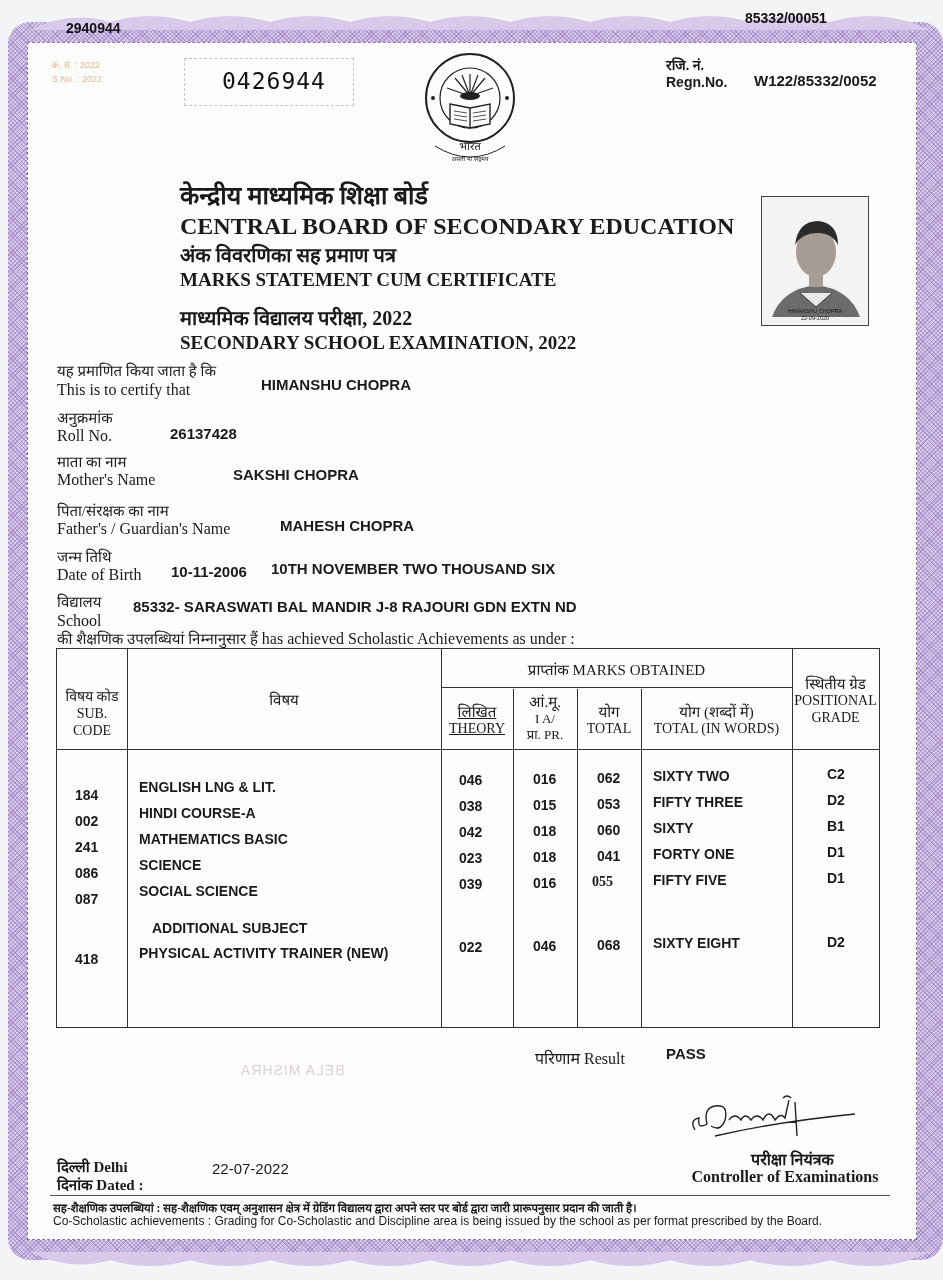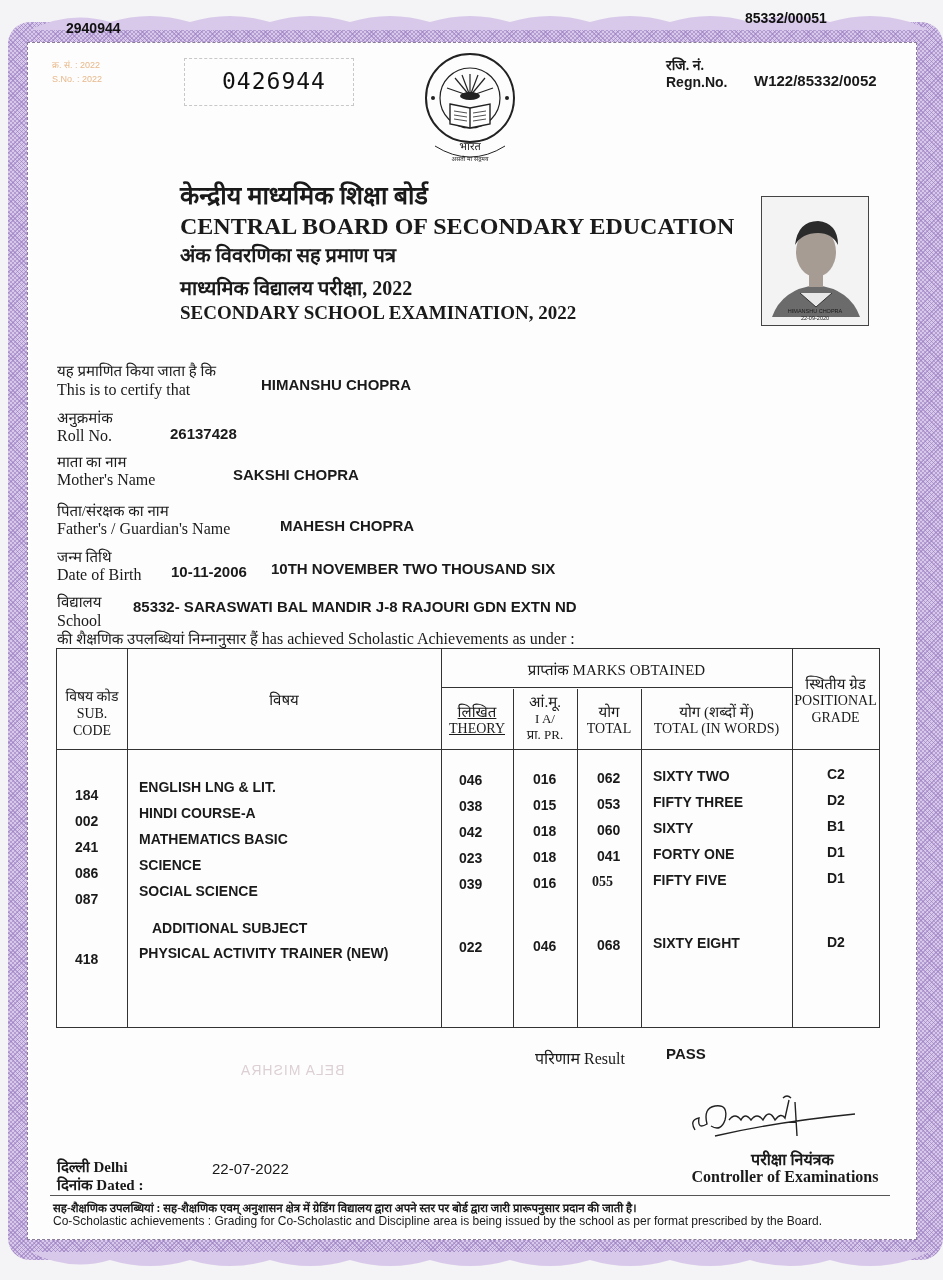--- a/index.html
+++ b/index.html
@@ -41,21 +41,21 @@
   .regn-val { left: 754px; top: 72px; font-size: 15px; font-weight: bold; font-family: "Liberation Sans", sans-serif; }
 
   .logo { left: 415px; top: 46px; width: 110px; height: 118px; }
 
   .title-block { left: 180px; top: 180px; width: 590px; text-align: left; }
   .title-block div { line-height: 1.25; }
   .t-hi1 { font-size: 25px; font-weight: bold; }
   .t-en1 { font-size: 24px; font-weight: bold; }
   .t-hi2 { font-size: 20px; font-weight: bold; margin-top: 2px; }
   .t-en2 { font-size: 19px; font-weight: bold; }
-  .t-hi3 { font-size: 20px; font-weight: bold; margin-top: 8px; }
+  .t-hi3 { font-size: 20px; font-weight: bold; margin-top: 14px; }
   .t-en3 { font-size: 19px; font-weight: bold; }
 
   .photo { left: 761px; top: 196px; width: 108px; height: 130px; border: 1px solid #444; background: #fff; overflow: hidden; }
   .photo-caption { position: absolute; left: 0; right: 0; bottom: 3px; text-align: center; font-size: 5.5px; font-family: "Liberation Sans", sans-serif; line-height: 7px; }
 
   .lbl-hi { font-size: 15px; }
   .lbl-en { font-size: 16px; }
   .val { font-family: "Liberation Sans", sans-serif; font-weight: bold; font-size: 15px; }
 
   
@@ -134,20 +134,21 @@
   </g>
   <text x="55" y="104" text-anchor="middle" font-size="11" font-family="DejaVu Sans, sans-serif" fill="#222">भारत</text>
   <path d="M20 100 Q55 122 90 100" fill="none" stroke="#222" stroke-width="1"></path>
   <text x="55" y="115" text-anchor="middle" font-size="6" font-family="DejaVu Sans, sans-serif" fill="#222">असतो मा सद्गमय</text>
 </svg>
 
 <div class="abs title-block">
   <div class="t-hi1">केन्द्रीय माध्यमिक शिक्षा बोर्ड</div>
   <div class="t-en1">CENTRAL BOARD OF SECONDARY EDUCATION</div>
   <div class="t-hi2">अंक विवरणिका सह प्रमाण पत्र</div>
+  <div class="t-en2">MARKS STATEMENT CUM CERTIFICATE</div>
   <div class="t-hi3">माध्यमिक विद्यालय परीक्षा, 2022</div>
   <div class="t-en3">SECONDARY SCHOOL EXAMINATION, 2022</div>
 </div>
 
 <div class="abs photo">
   <svg width="108" height="130" viewBox="0 0 108 130">
     <rect width="108" height="130" fill="#f3f3f3"></rect>
     <path d="M10 120 Q20 92 54 88 Q88 92 98 120 Z" fill="#6b6b6b"></path>
     <path d="M38 96 L54 110 L70 96" fill="#e8e8e8" stroke="#333"></path>
     <ellipse cx="54" cy="55" rx="20" ry="25" fill="#a69c94"></ellipse>

